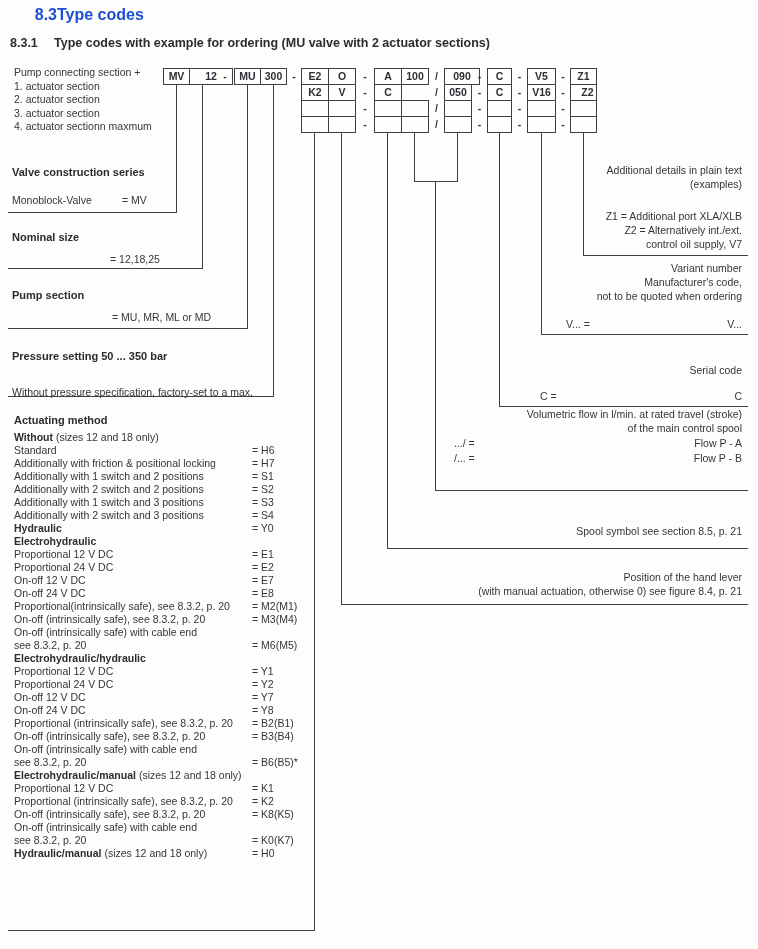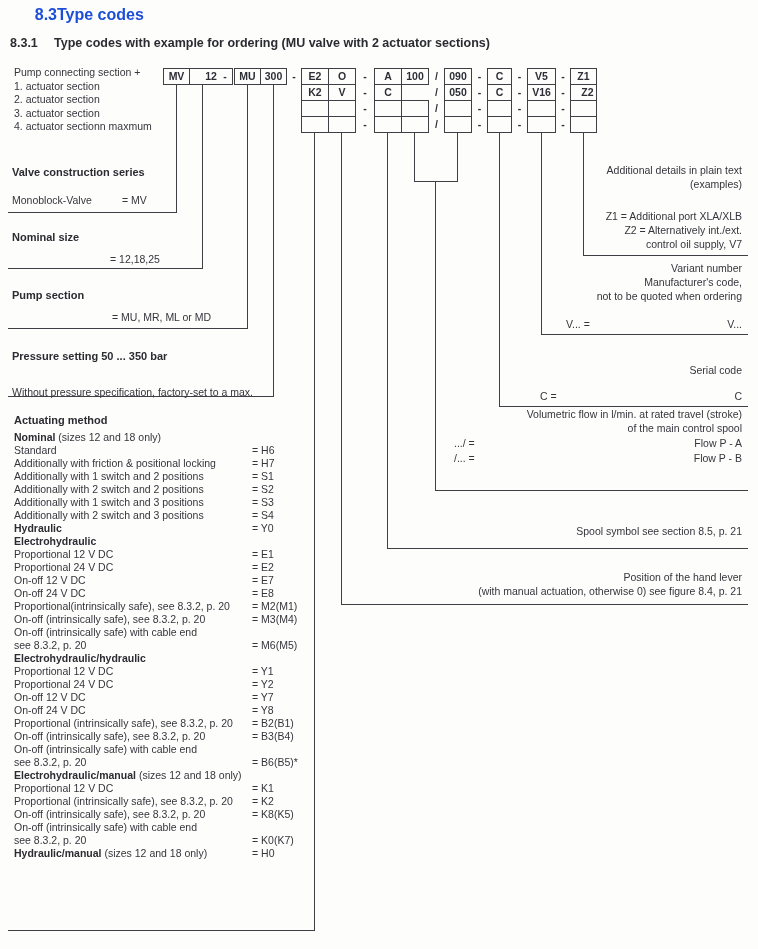--- a/index.html
+++ b/index.html
@@ -79,21 +79,21 @@
       <div class="cell" style="left: 328px; top: 100px; width: 28px; height: 17px;"></div>
       <div class="cell" style="left: 328px; top: 116px; width: 28px; height: 17px;"></div>
       <div class="cell" style="left: 374px; top: 68px; width: 28px; height: 17px;">A</div>
       <div class="cell" style="left: 374px; top: 84px; width: 28px; height: 17px;">C</div>
       <div class="cell" style="left: 374px; top: 100px; width: 28px; height: 17px;"></div>
       <div class="cell" style="left: 374px; top: 116px; width: 28px; height: 17px;"></div>
       <div class="cell" style="left: 401px; top: 68px; width: 28px; height: 17px;">100</div>
       <div class="cell" style="left: 401px; top: 100px; width: 28px; height: 17px;">030</div>
       <div class="cell" style="left: 401px; top: 100px; width: 28px; height: 17px;"></div>
       <div class="cell" style="left: 401px; top: 116px; width: 28px; height: 17px;"></div>
-      <div class="cell" style="left: 444px; top: 68px; width: 28px; height: 17px;">090</div>
+      <div class="cell" style="left: 444px; top: 68px; width: 36px; height: 17px;">090</div>
       <div class="cell" style="left: 444px; top: 84px; width: 28px; height: 17px;">050</div>
       <div class="cell" style="left: 444px; top: 100px; width: 28px; height: 17px;"></div>
       <div class="cell" style="left: 444px; top: 116px; width: 28px; height: 17px;"></div>
       <div class="cell" style="left: 487px; top: 68px; width: 25px; height: 17px;">C</div>
       <div class="cell" style="left: 487px; top: 84px; width: 25px; height: 17px;">C</div>
       <div class="cell" style="left: 487px; top: 100px; width: 25px; height: 17px;"></div>
       <div class="cell" style="left: 487px; top: 116px; width: 25px; height: 17px;"></div>
       <div class="cell" style="left: 527px; top: 68px; width: 29px; height: 17px;">V5</div>
       <div class="cell" style="left: 527px; top: 84px; width: 29px; height: 17px;">V16</div>
       <div class="cell" style="left: 527px; top: 100px; width: 29px; height: 17px;"></div>
@@ -176,21 +176,21 @@
   </div>
 
   <div class="lblock" style="left:12px;top:350px;width:310px">
     <div class="bt">Pressure setting 50 ... 350 bar</div>
     <div class="lrow" style="margin-top:23px">Without pressure specification, factory-set to a max.</div>
   </div>
 
   <div id="actuating">
       <div class="amtitle">Actuating method</div>
       <div class="amgroup first">
-        <div class="amrow"><span class="b">Nominal</span><span> (sizes 12 and 18 only)</span></div>
+        <div class="amrow"><span class="b">Without</span><span> (sizes 12 and 18 only)</span></div>
         <div class="amrow"><span>Standard</span><span class="val">= H6</span></div>
         <div class="amrow"><span>Additionally with friction &amp; positional locking</span><span class="val">= H7</span></div>
         <div class="amrow"><span>Additionally with 1 switch and 2 positions</span><span class="val">= S1</span></div>
         <div class="amrow"><span>Additionally with 2 switch and 2 positions</span><span class="val">= S2</span></div>
         <div class="amrow"><span>Additionally with 1 switch and 3 positions</span><span class="val">= S3</span></div>
         <div class="amrow"><span>Additionally with 2 switch and 3 positions</span><span class="val">= S4</span></div>
       </div>
       <div class="amgroup">
         <div class="amrow"><span class="b">Hydraulic</span><span class="val">= Y0</span></div>
       </div>

